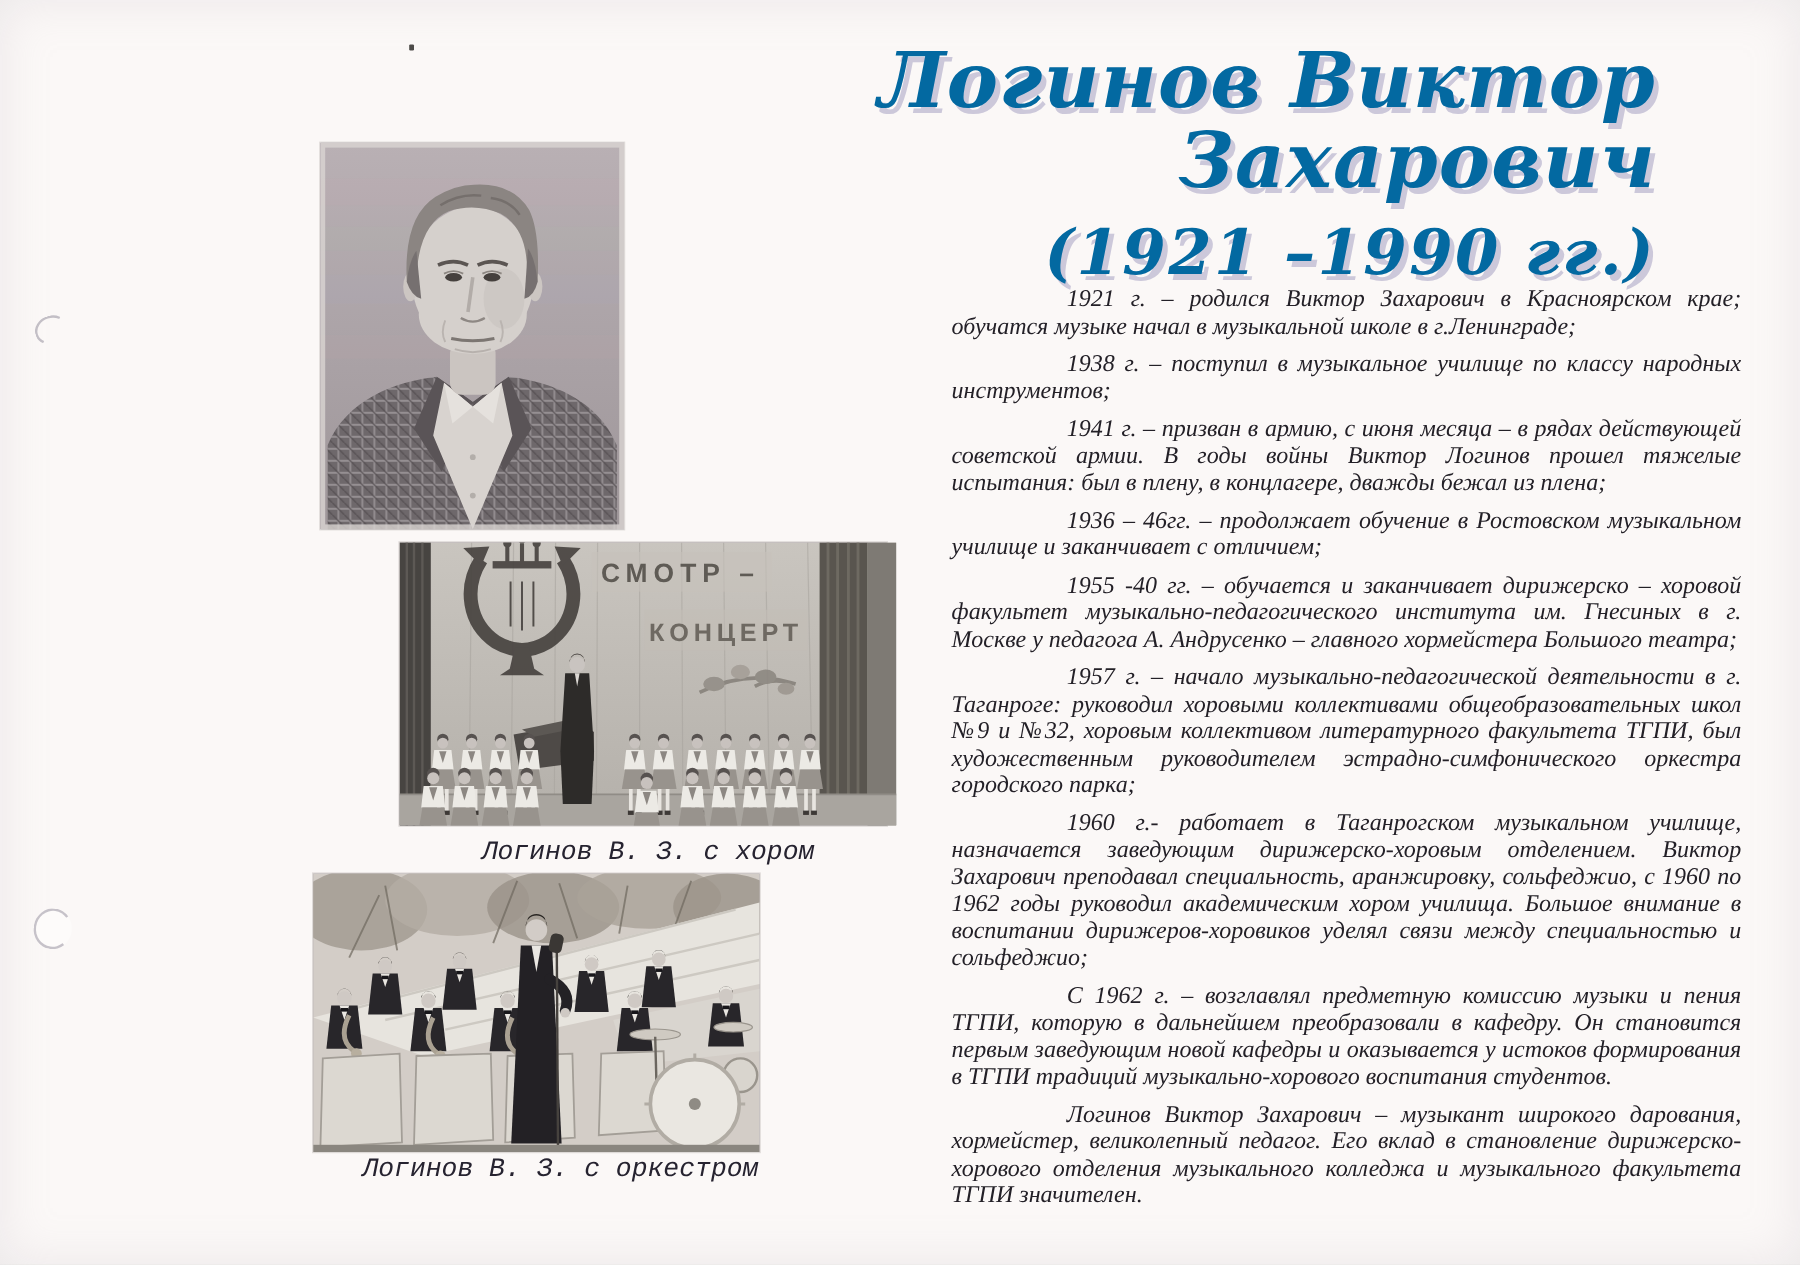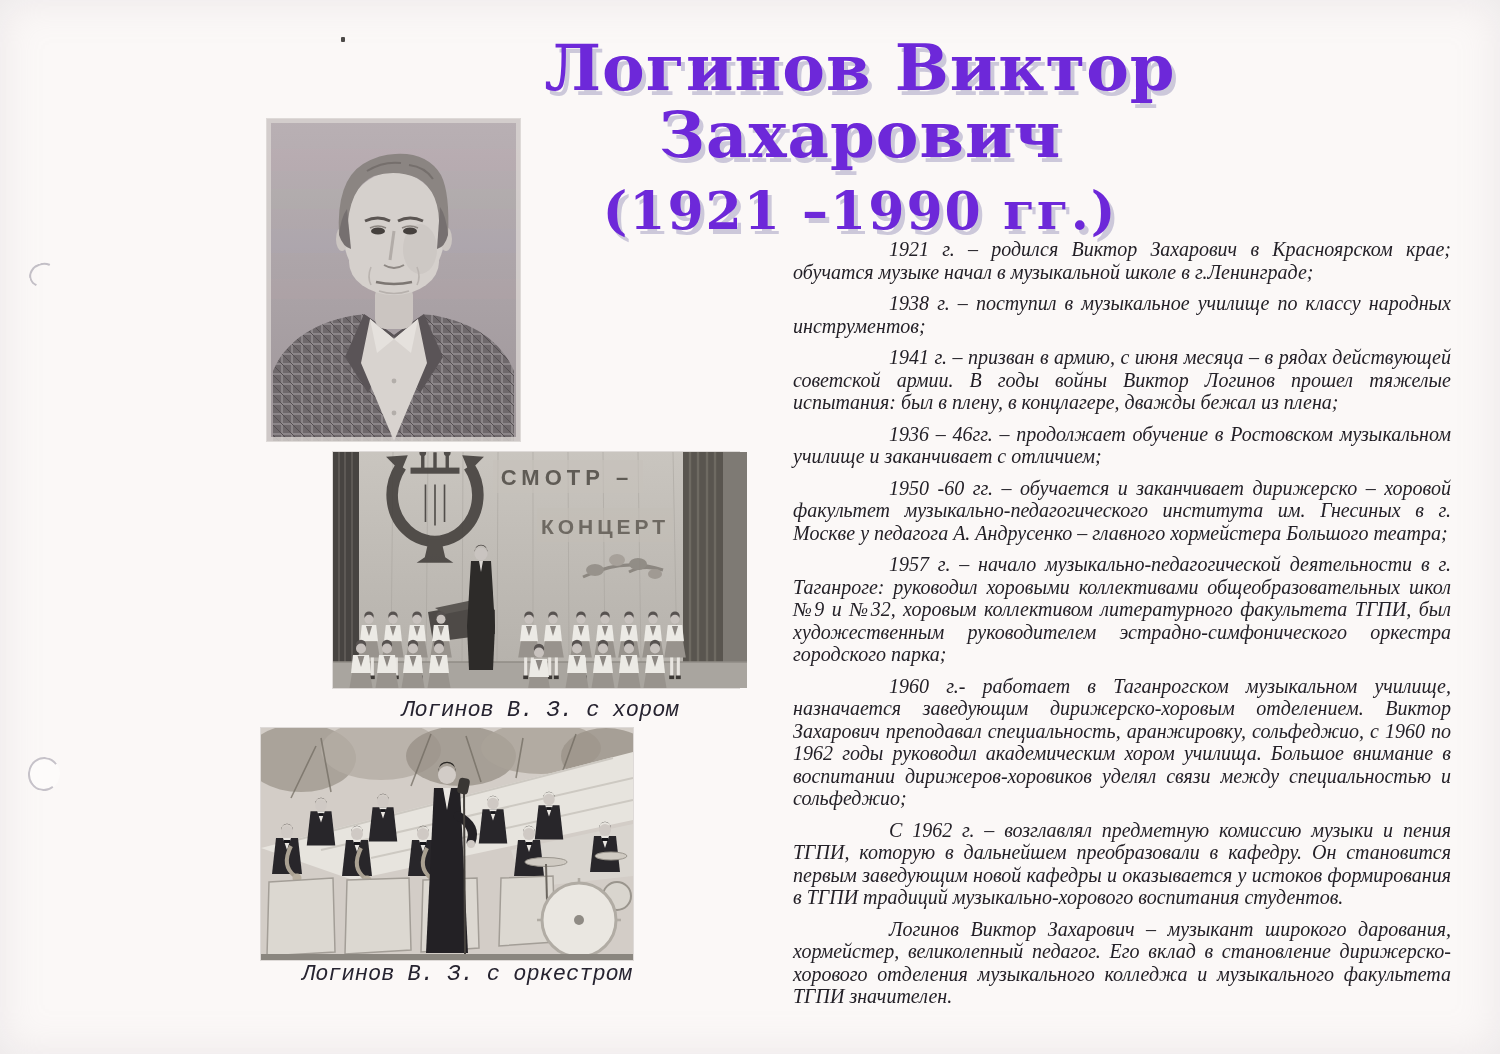--- a/index.html
+++ b/index.html
@@ -7,24 +7,24 @@
     position:relative;
     width:1500px;height:1054px;
     background:#fbf8f7;
     overflow:hidden;
     font-family:"Liberation Serif", serif;
     box-shadow:inset 0 0 40px rgba(190,185,190,.25);
   }
   
   .title-block{
     position:absolute;left:340px;top:34px;width:1040px;
-    text-align:center;
+    text-align:right;
     font-family:"DejaVu Serif", serif;
-    font-weight:bold;
-    color:#6d28d9;
+    font-style:italic;font-weight:bold;
+    color:#0369a1;
     text-shadow:4px 5px 0 #ccc8da;
     line-height:1.05;
   }
   .title-line1{font-size:64px;letter-spacing:1px;}
   .title-line2{font-size:52px;margin-top:16px;letter-spacing:2px;}
   
   .photo{position:absolute;box-shadow:0 0 0 1px #dedad8;background:#b2abae;}
   .photo svg{display:block;}
   #photo-portrait{left:267px;top:119px;width:253px;height:322px;}
   #photo-choir{left:333px;top:452px;width:406px;height:236px;}
@@ -327,20 +327,20 @@
     </svg>
   </div>
 
   <div class="caption" id="caption-orchestra">Логинов В. З. с оркестром</div>
 
   <div class="bio">
     <p>1921 г. – родился Виктор Захарович в Красноярском крае; обучатся музыке начал в музыкальной школе в г.Ленинграде;</p>
     <p>1938 г. – поступил в музыкальное училище по классу народных инструментов;</p>
     <p>1941 г. – призван в армию, с июня месяца – в рядах действующей советской армии. В годы войны Виктор Логинов прошел тяжелые испытания: был в плену, в концлагере, дважды бежал из плена;</p>
     <p>1936 – 46гг. – продолжает обучение в Ростовском музыкальном училище и заканчивает с отличием;</p>
-    <p>1950 -60 гг. – обучается и заканчивает дирижерско – хоровой факультет музыкально-педагогического института им. Гнесиных в г. Москве у педагога А. Андрусенко – главного хормейстера Большого театра;</p>
+    <p>1955 -40 гг. – обучается и заканчивает дирижерско – хоровой факультет музыкально-педагогического института им. Гнесиных в г. Москве у педагога А. Андрусенко – главного хормейстера Большого театра;</p>
     <p>1957 г. – начало музыкально-педагогической деятельности в г. Таганроге: руководил хоровыми коллективами общеобразовательных школ №9 и №32, хоровым коллективом литературного факультета ТГПИ, был художественным руководителем эстрадно-симфонического оркестра городского парка;</p>
     <p>1960 г.- работает в Таганрогском музыкальном училище, назначается заведующим дирижерско-хоровым отделением. Виктор Захарович преподавал специальность, аранжировку, сольфеджио, с 1960 по 1962 годы руководил академическим хором училища. Большое внимание в воспитании дирижеров-хоровиков уделял связи между специальностью и сольфеджио;</p>
     <p>С 1962 г. – возглавлял предметную комиссию музыки и пения ТГПИ, которую в дальнейшем преобразовали в кафедру. Он становится первым заведующим новой кафедры и оказывается у истоков формирования в ТГПИ традиций музыкально-хорового воспитания студентов.</p>
     <p>Логинов Виктор Захарович – музыкант широкого дарования, хормейстер, великолепный педагог. Его вклад в становление дирижерско-хорового отделения музыкального колледжа и музыкального факультета ТГПИ значителен.</p>
   </div>
 
 </div>
 
 </body></html>

